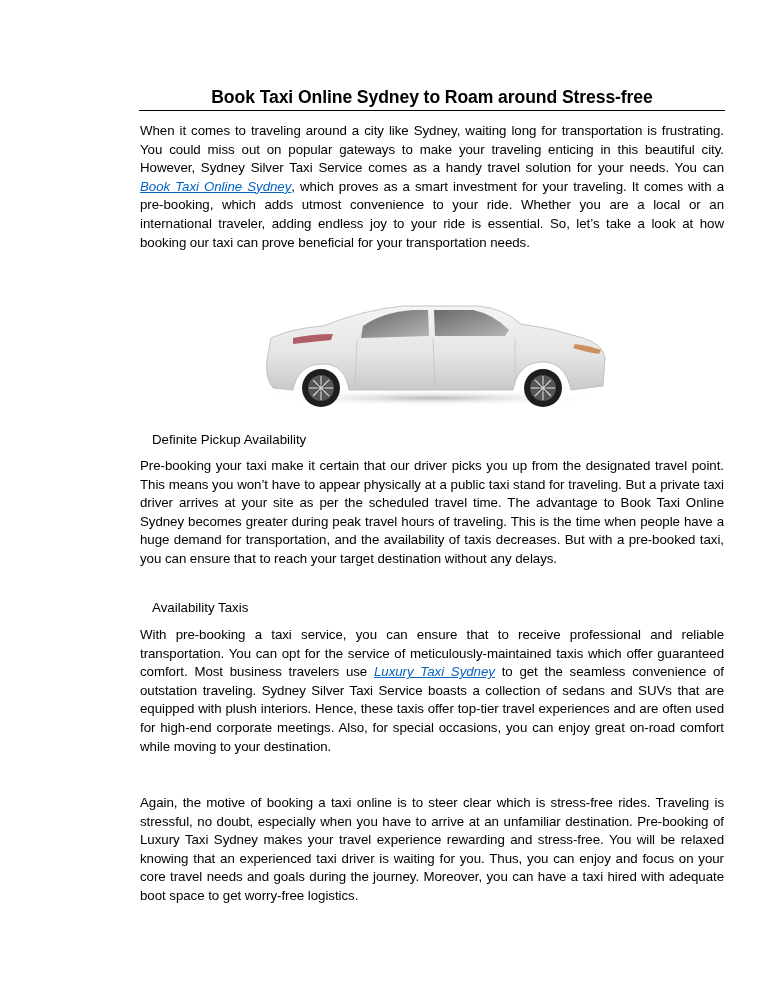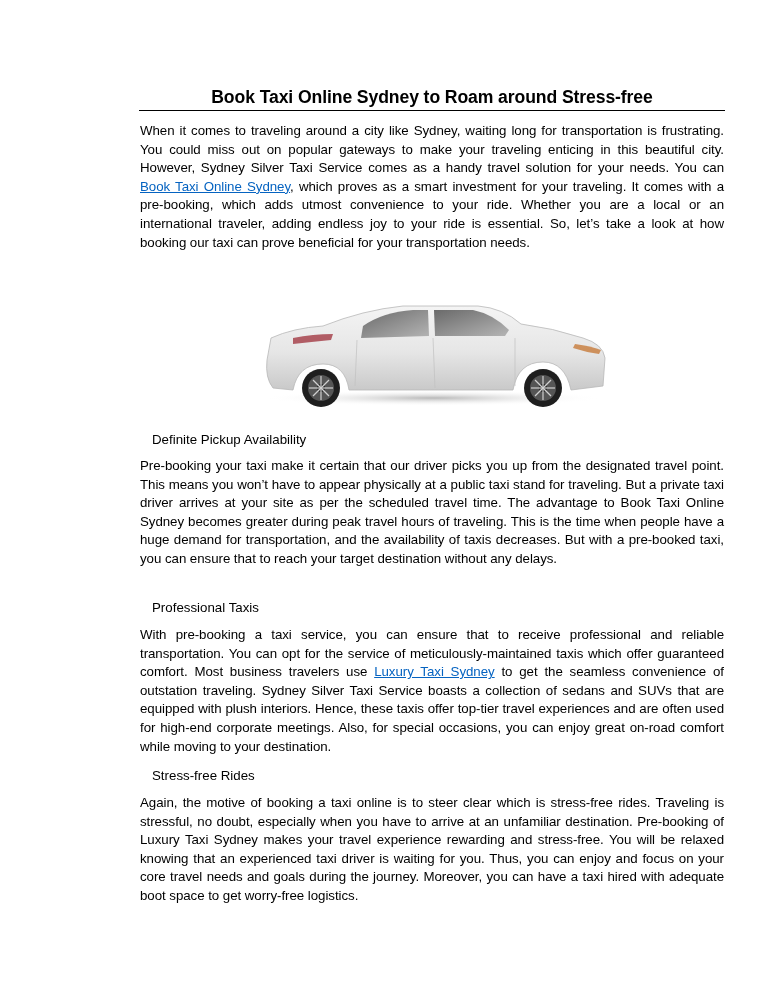--- a/index.html
+++ b/index.html
@@ -21,21 +21,21 @@
     }
     .para {
       position: absolute; left: 92px; width: 584px;
       font-size: 13.3px; line-height: 18.6px; text-align: justify;
       color: #000; margin: 0; letter-spacing: -0.05px;
     }
     .heading {
       position: absolute; left: 104px; width: 584px;
       font-size: 13.3px; line-height: 18px; color: #000; margin: 0;
     }
-    .link { color: #0563c1; text-decoration: underline; cursor: pointer; }
+    .link { color: #0563c1; text-decoration: underline; cursor: pointer; font-style: italic; }
     .car-wrap { position: absolute; left: 205px; top: 298px; width: 360px; height: 110px; }
   </style>
 </head>
 <body>
 
 <div class="page">
 
   <div class="title">Book Taxi Online Sydney to Roam around Stress-free</div>
   <div class="rule"></div>
 
@@ -82,19 +82,18 @@
           <line x1="278" y1="90" x2="302" y2="90"></line>
         <line x1="282" y1="82" x2="298" y2="98"></line>
           <line x1="298" y1="82" x2="282" y2="98"></line>
       </g>
     </svg>
   </div>
 
   <p class="heading" style="top:431px;">Definite Pickup Availability</p>
   <p class="para" style="top:457px;">Pre-booking your taxi make it certain that our driver picks you up from the designated travel point. This means you won’t have to appear physically at a public taxi stand for traveling. But a private taxi driver arrives at your site as per the scheduled travel time. The advantage to Book Taxi Online Sydney becomes greater during peak travel hours of traveling. This is the time when people have a huge demand for transportation, and the availability of taxis decreases. But with a pre-booked taxi, you can ensure that to reach your target destination without any delays.</p>
 
-  <p class="heading" style="top:599px;">Professional Taxis</p>
+  <p class="heading" style="top:599px;">Availability Taxis</p>
   <p class="para" style="top:626px;"><span>With pre-booking a taxi service, you can ensure that to receive professional and reliable transportation. You can opt for the service of meticulously-maintained taxis which offer guaranteed comfort. Most business travelers use </span><a class="link">Luxury Taxi Sydney</a><span> to get the seamless convenience of outstation traveling. Sydney Silver Taxi Service boasts a collection of sedans and SUVs that are equipped with plush interiors. Hence, these taxis offer top-tier travel experiences and are often used for high-end corporate meetings. Also, for special occasions, you can enjoy great on-road comfort while moving to your destination.</span></p>
 
-  <p class="heading" style="top:767px;">Stress-free Rides</p>
   <p class="para" style="top:794px;">Again, the motive of booking a taxi online is to steer clear which is stress-free rides. Traveling is stressful, no doubt, especially when you have to arrive at an unfamiliar destination. Pre-booking of Luxury Taxi Sydney makes your travel experience rewarding and stress-free. You will be relaxed knowing that an experienced taxi driver is waiting for you. Thus, you can enjoy and focus on your core travel needs and goals during the journey. Moreover, you can have a taxi hired with adequate boot space to get worry-free logistics.</p>
 
 </div>
 
 </body></html>

